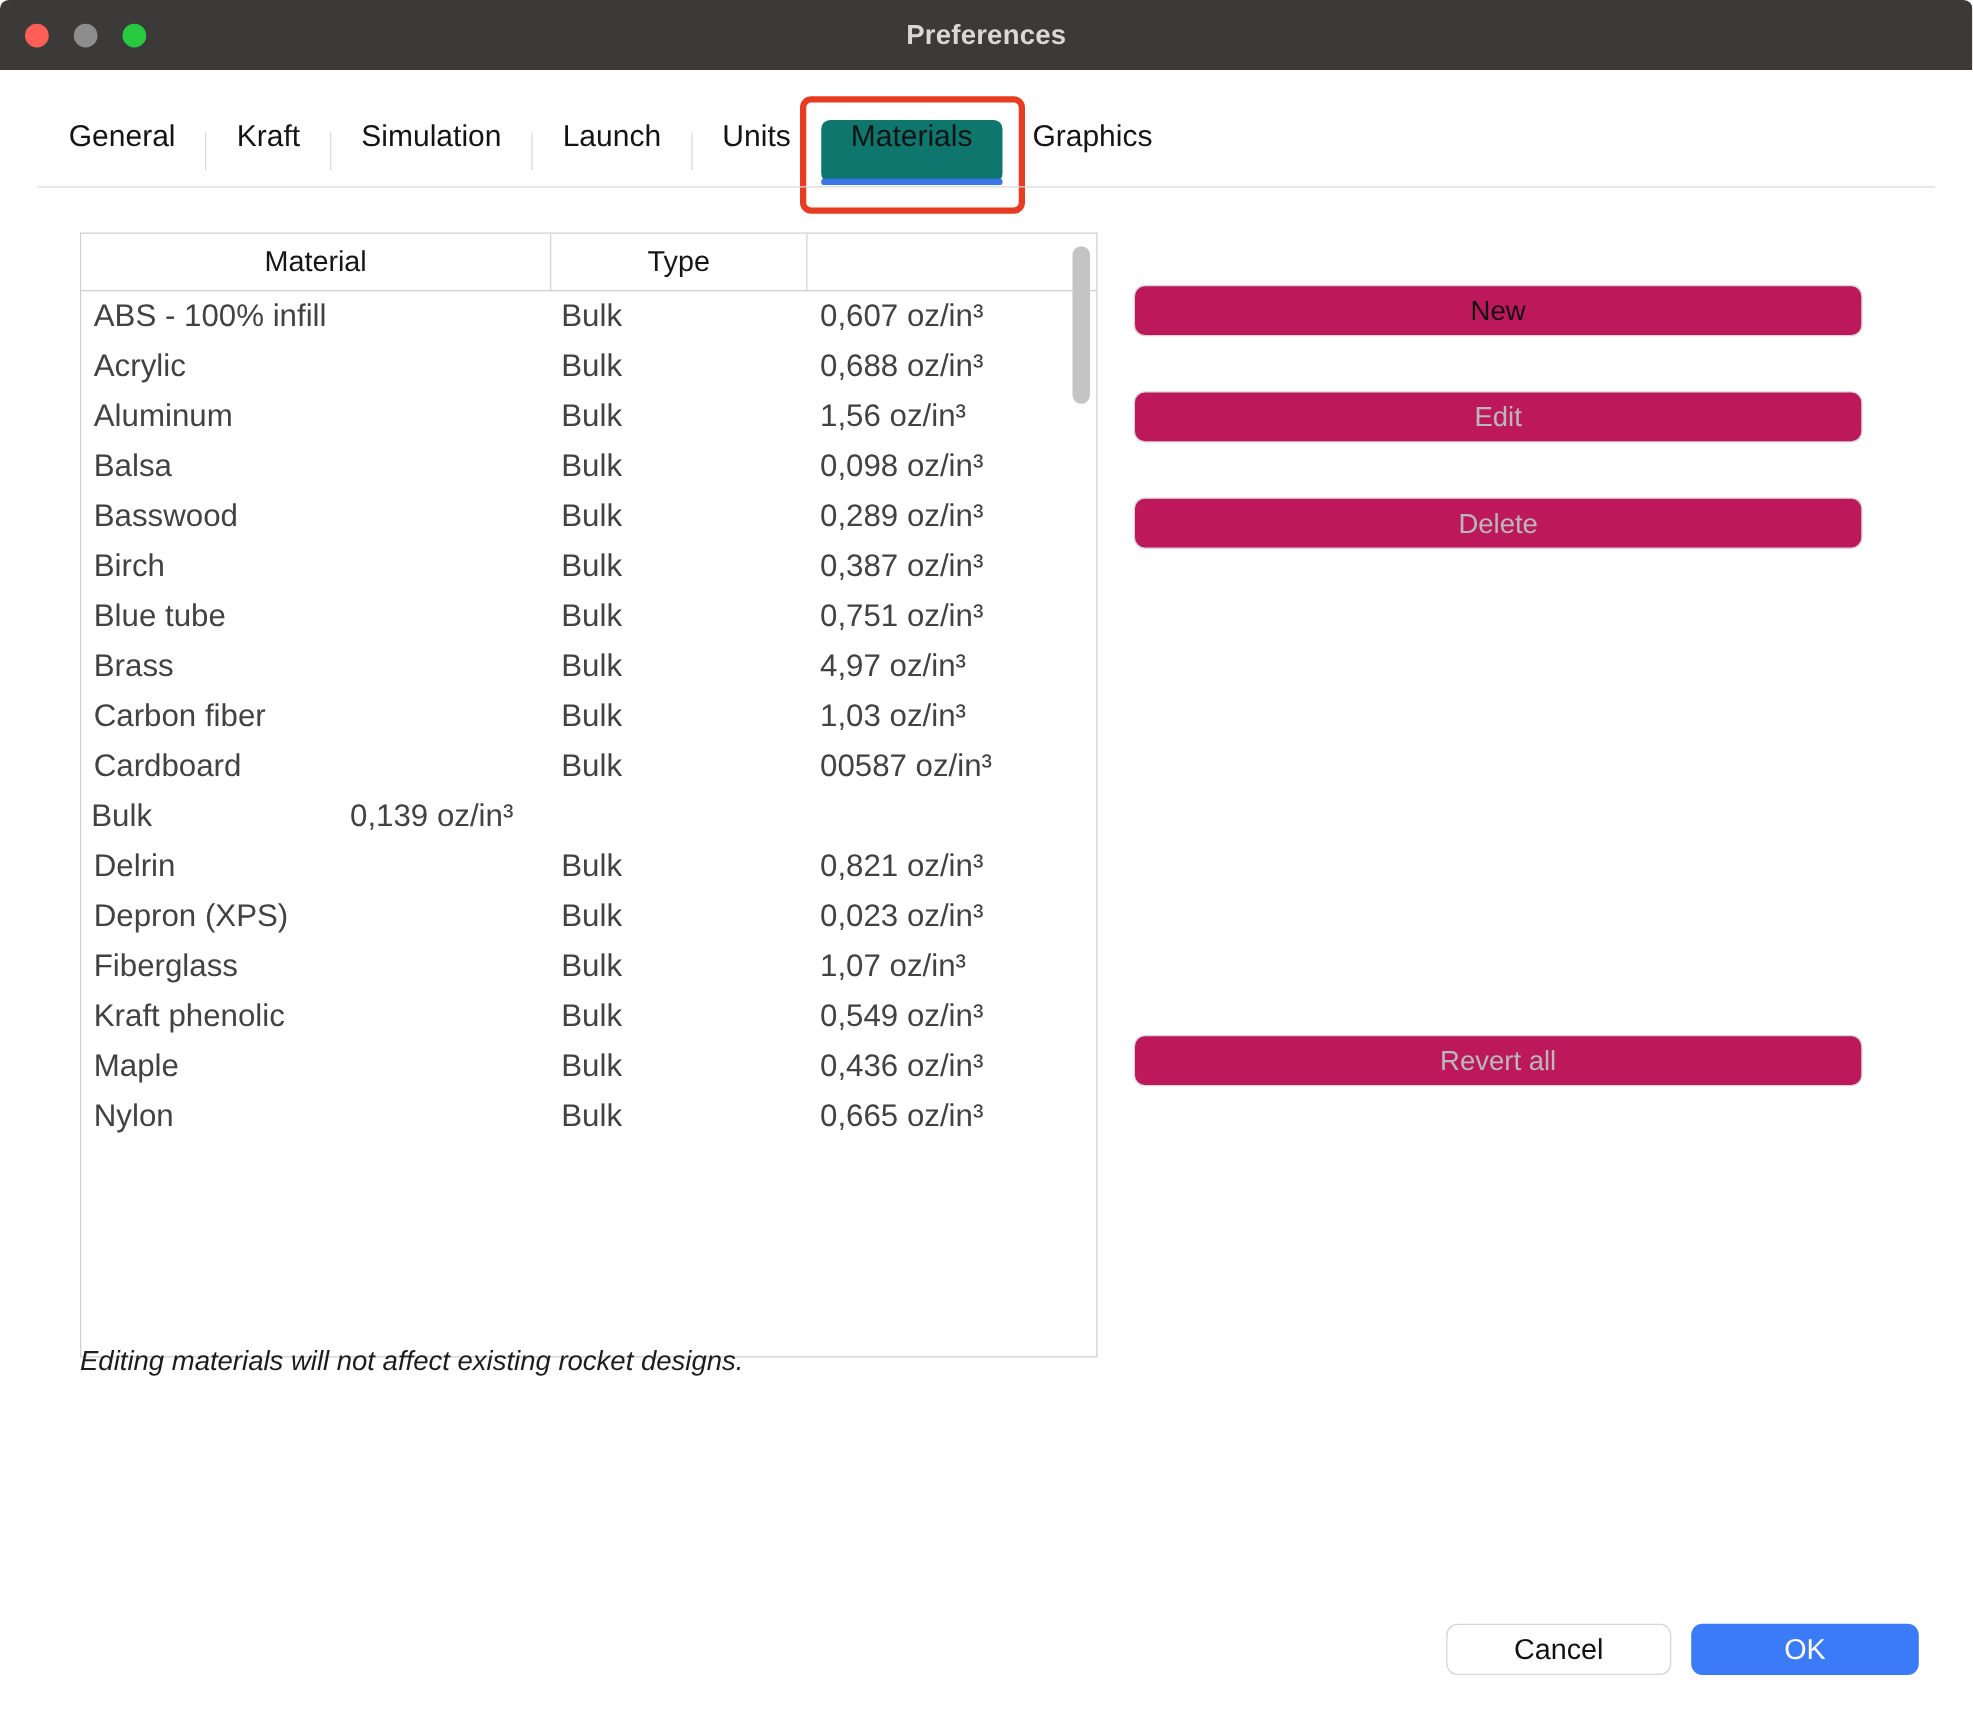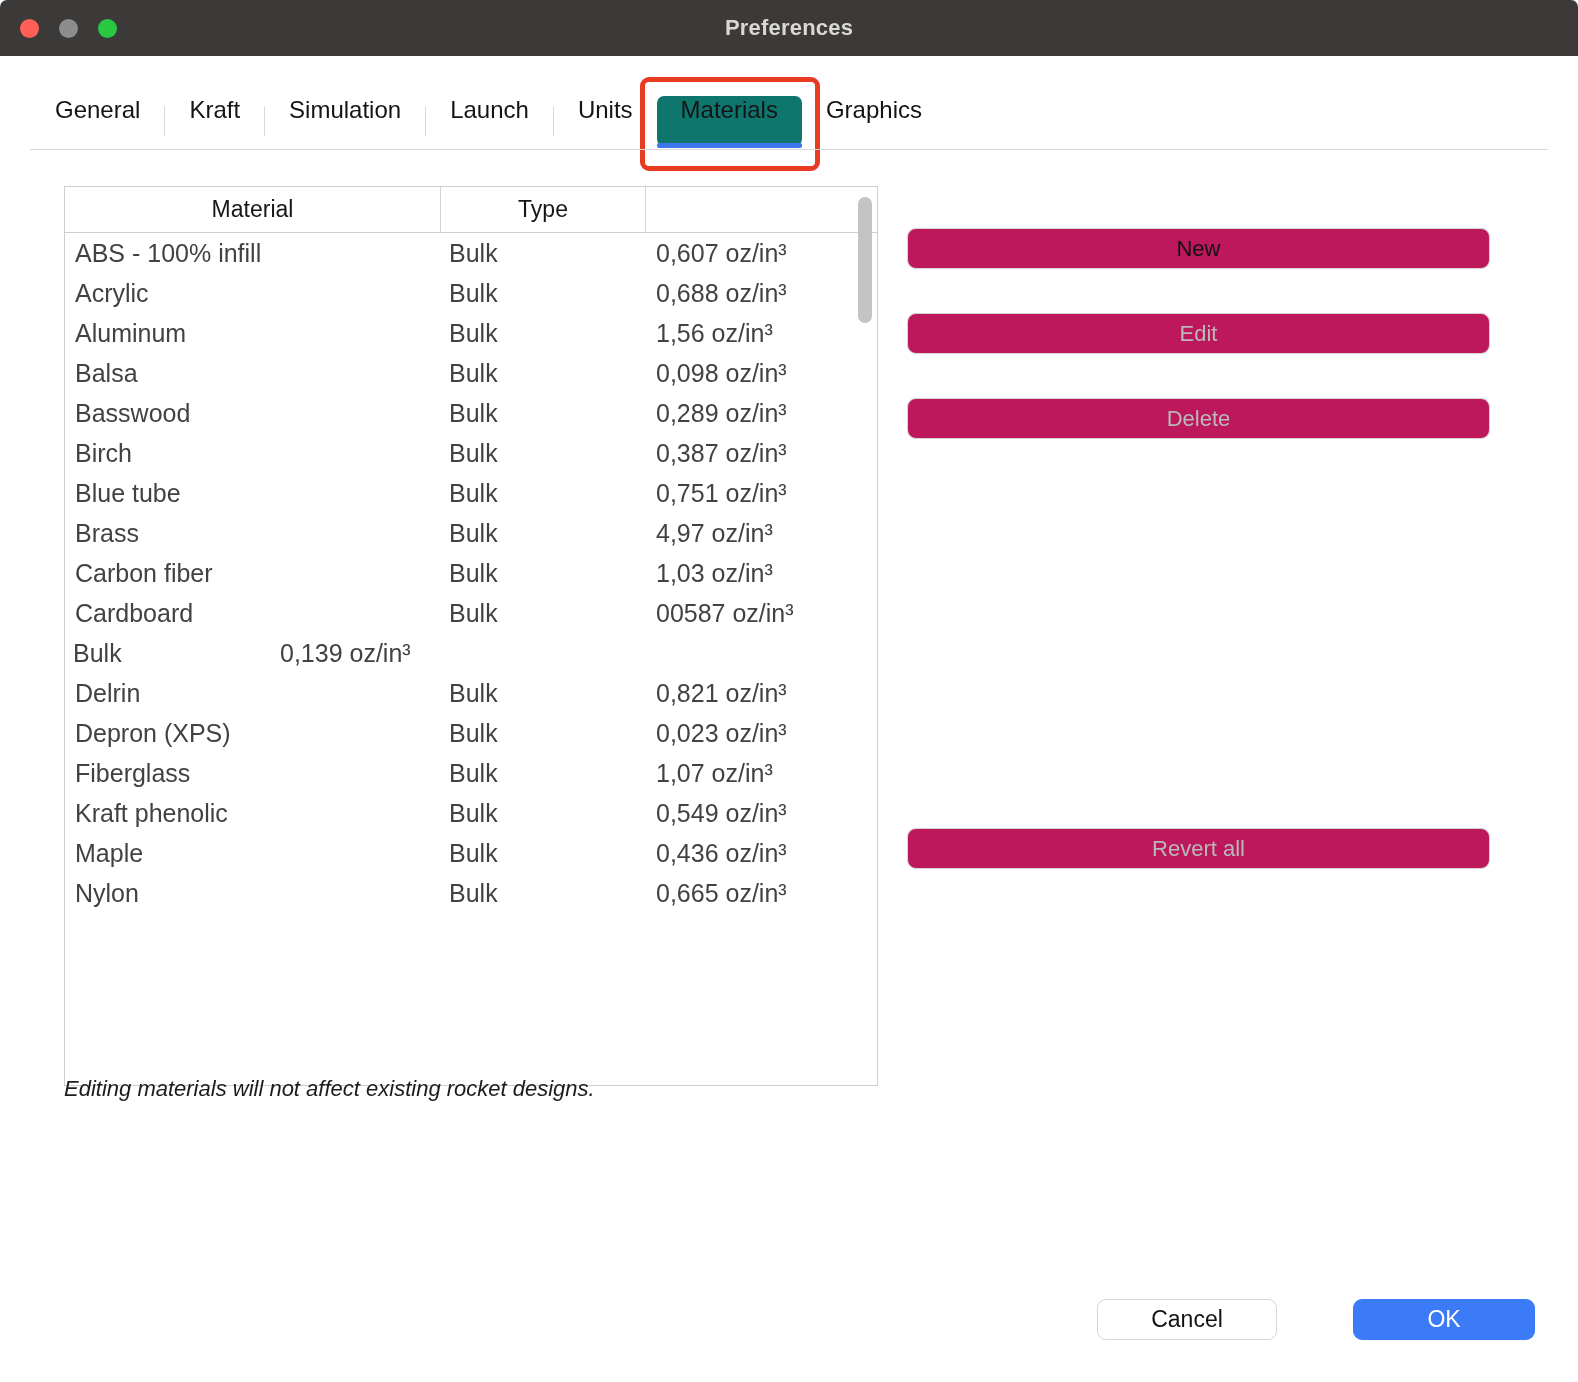--- a/index.html
+++ b/index.html
@@ -91,21 +91,21 @@
   
   .note{
     position:absolute;left:64px;top:1076px;font-size:22px;font-style:italic;color:#1c1c1c;
   }
 
   
   .footer-btn{
     position:absolute;top:1299px;height:41px;box-sizing:border-box;border-radius:9px;
     display:flex;align-items:center;justify-content:center;font-size:23px;font-family:inherit;
   }
-  #btn-cancel{left:1097px;width:180px;background:#ffffff;border:1px solid #d6d6d6;color:#111;}
+  #btn-cancel{left:1157px;width:180px;background:#ffffff;border:1px solid #d6d6d6;color:#111;}
   #btn-ok{left:1353px;width:182px;background:#3b7bf7;border:1px solid #3b7bf7;color:#ffffff;}
 </style>
 </head>
 <body>
 
 <div class="window">
 
   <div class="titlebar">
     <div class="traffic">
       <span class="tl red"></span>

